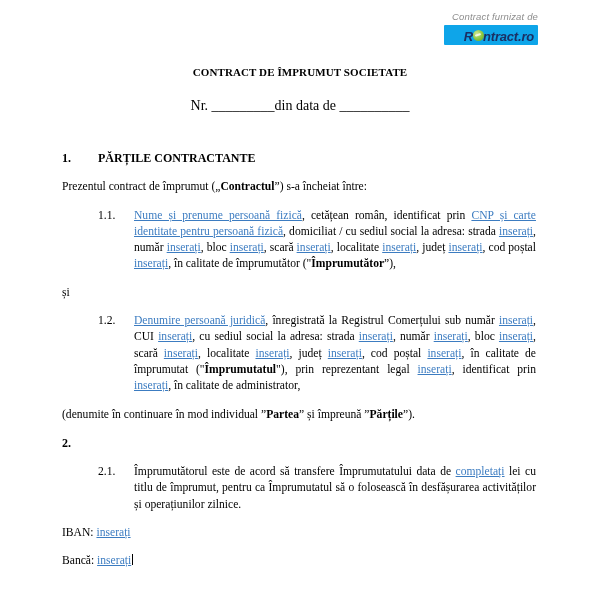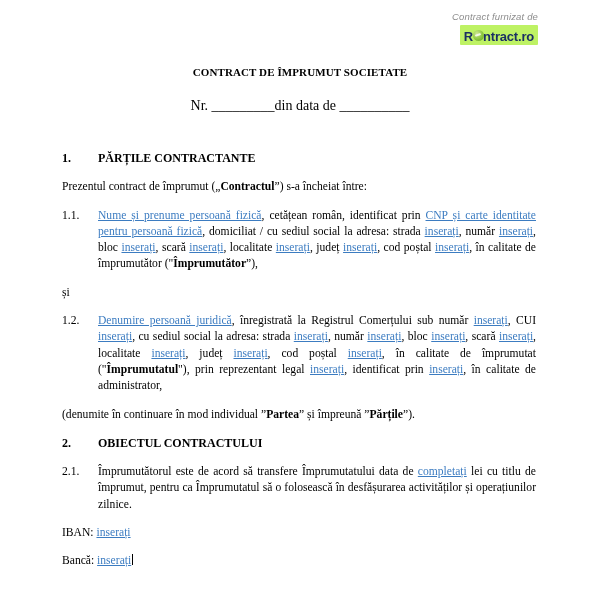--- a/index.html
+++ b/index.html
@@ -33,25 +33,26 @@
     font-family: "Liberation Sans", "DejaVu Sans", sans-serif;
     font-style: italic;
     font-size: 9.5px;
     color: #8c8c8c;
     letter-spacing: 0.15px;
     display: block;
     margin-bottom: 3px;
   }
   .brand-logo {
     display: inline-block;
-    background: #bef264;
-    padding: 2px 4px 2px 4px;
+    background: #0ea5e9;
+    padding: 2px 4px 2px 20px;
     border-radius: 1px;
     line-height: 1;
     white-space: nowrap;
+    font-style: italic;
   }
   .brand-logo-text {
     font-family: "Liberation Sans", "DejaVu Sans", sans-serif;
     font-weight: bold;
     font-size: 13px;
     color: #1b2f63;
     letter-spacing: -0.2px;
     vertical-align: middle;
   }
   .brand-mark {
@@ -120,20 +121,21 @@
   }
 
   .plain-para {
     margin-bottom: 12px;
     text-align: justify;
   }
 
   .num-para {
     display: flex;
     margin-bottom: 12px;
+    margin-left: 36px;
   }
   .num-para .num {
     width: 36px;
     flex: 0 0 36px;
   }
   .num-para .txt {
     flex: 1 1 auto;
     text-align: justify;
     text-justify: inter-word;
   }
@@ -196,21 +198,20 @@
 
     <div class="num-para">
       <span class="num">1.2.</span>
       <span class="txt"><span class="fill">Denumire persoană juridică</span><span>, înregistrată la Registrul Comerțului sub număr </span><span class="fill">inserați</span><span>, CUI </span><span class="fill">inserați</span><span>, cu sediul social la adresa: strada </span><span class="fill">inserați</span><span>, număr </span><span class="fill">inserați</span><span>, bloc </span><span class="fill">inserați</span><span>, scară </span><span class="fill">inserați</span><span>, localitate </span><span class="fill">inserați</span><span>, județ </span><span class="fill">inserați</span><span>, cod poștal </span><span class="fill">inserați</span><span>, în calitate de împrumutat ("</span><b class="defined">Împrumutatul</b><span>"), prin reprezentant legal </span><span class="fill">inserați</span><span>, identificat prin </span><span class="fill">inserați</span><span>, în calitate de administrator,</span></span>
     </div>
 
     <div class="plain-para"><span>(denumite în continuare în mod individual ”</span><b class="defined">Partea</b><span>” și împreună ”</span><b class="defined">Părțile</b><span>”).</span></div>
 
     <div class="section-head">
       <span class="num">2.</span>
-      <span>OBIECTUL CONTRACTULUI</span>
     </div>
 
     <div class="num-para">
       <span class="num">2.1.</span>
       <span class="txt"><span>Împrumutătorul este de acord să transfere Împrumutatului data de </span><span class="fill">completați</span><span> lei cu titlu de împrumut, pentru ca Împrumutatul să o folosească în desfășurarea activităților și operațiunilor zilnice.</span></span>
     </div>
 
 
     <div class="sub-line"><span>IBAN: </span><span class="fill">inserați</span></div>
 

